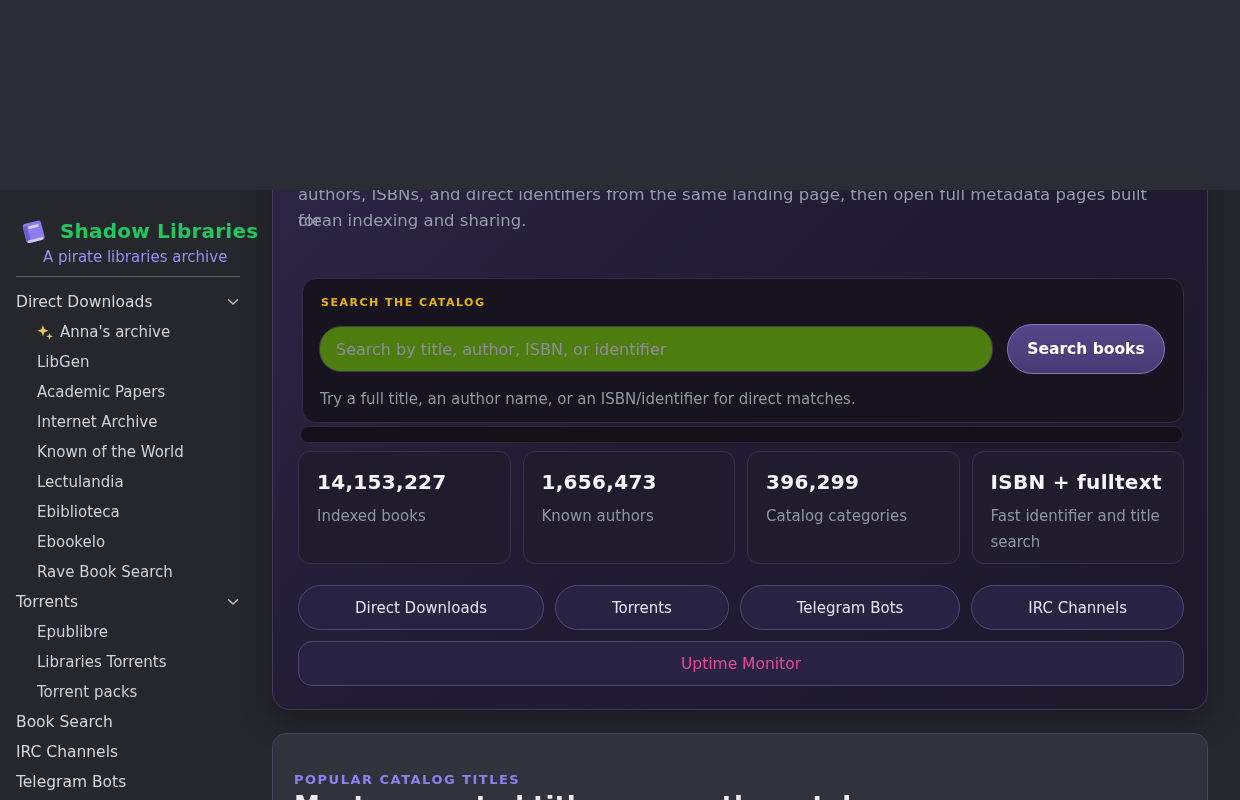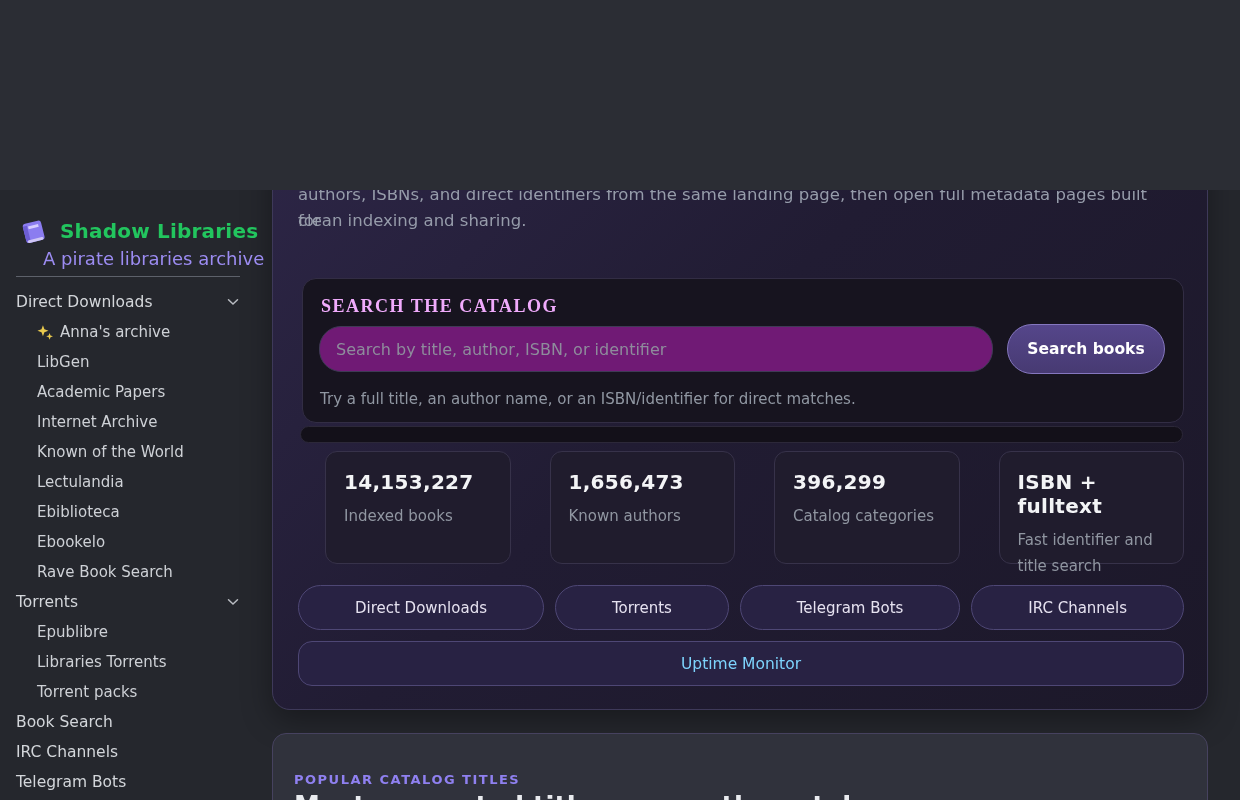--- a/index.html
+++ b/index.html
@@ -12,21 +12,21 @@
   
   .topbar{
     position:absolute;left:0;top:0;width:1240px;height:190px;
     background:#2b2d34;z-index:5;
   }
   
   .sidebar{position:absolute;left:0;top:190px;width:260px;z-index:2;}
   .brand-row{position:absolute;left:18px;top:26px;display:flex;align-items:center;gap:12px;}
   .brand-icon{width:30px;height:30px;flex:0 0 auto;}
   .brand-title{font-size:20px;font-weight:600;color:#22c55e;letter-spacing:0.2px;white-space:nowrap;}
-  .brand-sub{position:absolute;left:43px;top:58px;font-size:18px;color:#9c8cf2;white-space:nowrap;}
+  .brand-sub{position:absolute;left:43px;top:58px;font-size:15px;color:#9c8cf2;white-space:nowrap;}
   .side-divider{position:absolute;left:16px;top:86px;width:224px;height:1px;background:#5d616a;}
   .nav{position:absolute;left:0;top:97px;width:260px;}
   .nav-row{position:relative;height:30px;display:flex;align-items:center;cursor:pointer;}
   .nav-row.section{padding-left:16px;font-size:15.5px;color:#d3d6da;}
   .nav-row.sub{padding-left:37px;font-size:15px;color:#ced1d6;}
   .nav-row .chev{position:absolute;right:21px;top:11px;width:12px;height:8px;}
   .spark{width:17px;height:17px;margin-right:6px;flex:0 0 auto;}
   .nav-label{white-space:nowrap;}
   
   .hero{
@@ -36,25 +36,25 @@
     box-shadow:0 10px 30px rgba(0,0,0,0.35);
   }
   .intro-line{position:absolute;left:25px;width:870px;font-size:16.5px;line-height:26px;color:#969caa;}
   .intro-line.l0{top:81px;}
   .intro-line.l1{top:107px;}
   
   .search-card{
     position:absolute;left:29px;top:177px;width:882px;height:145px;box-sizing:border-box;
     background:#17141f;border:1px solid #322d44;border-radius:14px;
   }
-  .search-label{position:absolute;left:18px;top:17px;font-size:18px;font-weight:bold;
-    letter-spacing:1.5px;color:#f0abfc;font-family:Liberation Serif, serif;}
+  .search-label{position:absolute;left:18px;top:17px;font-size:11px;font-weight:bold;
+    letter-spacing:1.5px;color:#eab308;}
   .search-input{
     position:absolute;left:16px;top:47px;width:674px;height:46px;box-sizing:border-box;
-    background:#701a75;border:1px solid #3f3a55;border-radius:22px;
+    background:#4d7c0f;border:1px solid #3f3a55;border-radius:22px;
     color:#d6d4e0;font-size:16px;padding:0 16px;outline:none;
     font-family:"DejaVu Sans","Liberation Sans",sans-serif;
   }
   .search-input::placeholder{color:#8e8c9c;opacity:1;}
   .search-btn{
     position:absolute;left:704px;top:45px;width:158px;height:50px;box-sizing:border-box;
     background:linear-gradient(180deg,#55468a,#473a72);
     border:1px solid #8577bf;border-radius:25px;
     color:#ffffff;font-size:15.5px;font-weight:bold;cursor:pointer;
     font-family:"DejaVu Sans","Liberation Sans",sans-serif;
@@ -64,37 +64,36 @@
   .status-bar{
     position:absolute;left:27px;top:325px;width:883px;height:17px;box-sizing:border-box;
     background:#131019;border:1px solid #2c2839;border-radius:9px;
   }
   
   .stats-row{position:absolute;left:25px;top:350px;width:886px;display:flex;gap:12px;}
   .stat-card{
     flex:1 1 0;height:113px;box-sizing:border-box;
     background:#201c2d;border:1px solid #37324a;border-radius:12px;
     padding:18px 18px 0 18px;
-    margin-left:27px;
   }
   .stat-value{font-size:20px;font-weight:bold;color:#f3f4f6;letter-spacing:0.3px;}
   .stat-label{margin-top:9px;font-size:15px;line-height:26px;color:#9096a1;}
   
   .pills-row{position:absolute;left:25px;top:484px;width:886px;display:flex;gap:11px;}
   .pill{
     flex:1 1 auto;height:45px;box-sizing:border-box;
     background:#282243;border:1px solid #4e4775;border-radius:23px;
     color:#e6e2f0;font-size:15px;cursor:pointer;white-space:nowrap;
     display:flex;align-items:center;justify-content:center;padding:0 22px;
     font-family:"DejaVu Sans","Liberation Sans",sans-serif;
   }
   .uptime-btn{
     position:absolute;left:25px;top:540px;width:886px;height:45px;box-sizing:border-box;
     background:#282243;border:1px solid #4e4775;border-radius:14px;
-    color:#7dd3fc;font-size:15.5px;cursor:pointer;
+    color:#ec4899;font-size:15.5px;cursor:pointer;
     display:flex;align-items:center;justify-content:center;
     font-family:"DejaVu Sans","Liberation Sans",sans-serif;
   }
   
   .popular-card{
     position:absolute;left:272px;top:733px;width:936px;height:160px;box-sizing:border-box;
     background:#30323c;border:1px solid #46425f;border-radius:14px;z-index:1;
   }
   .popular-label{position:absolute;left:21px;top:38px;font-size:13px;font-weight:bold;
     letter-spacing:1.5px;color:#8f80f0;}

